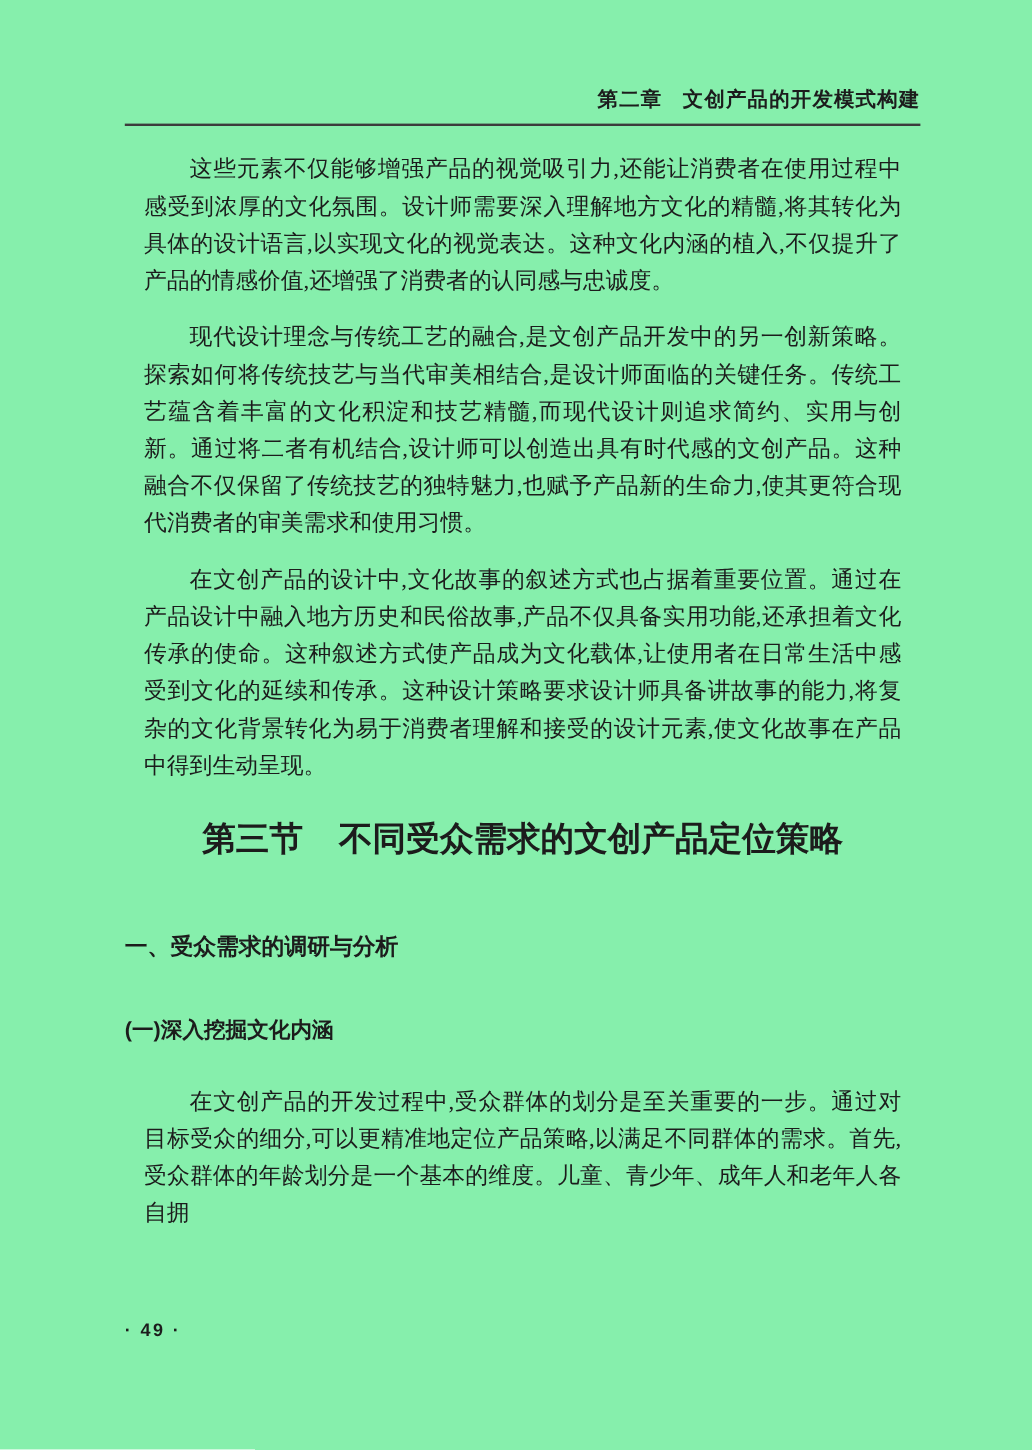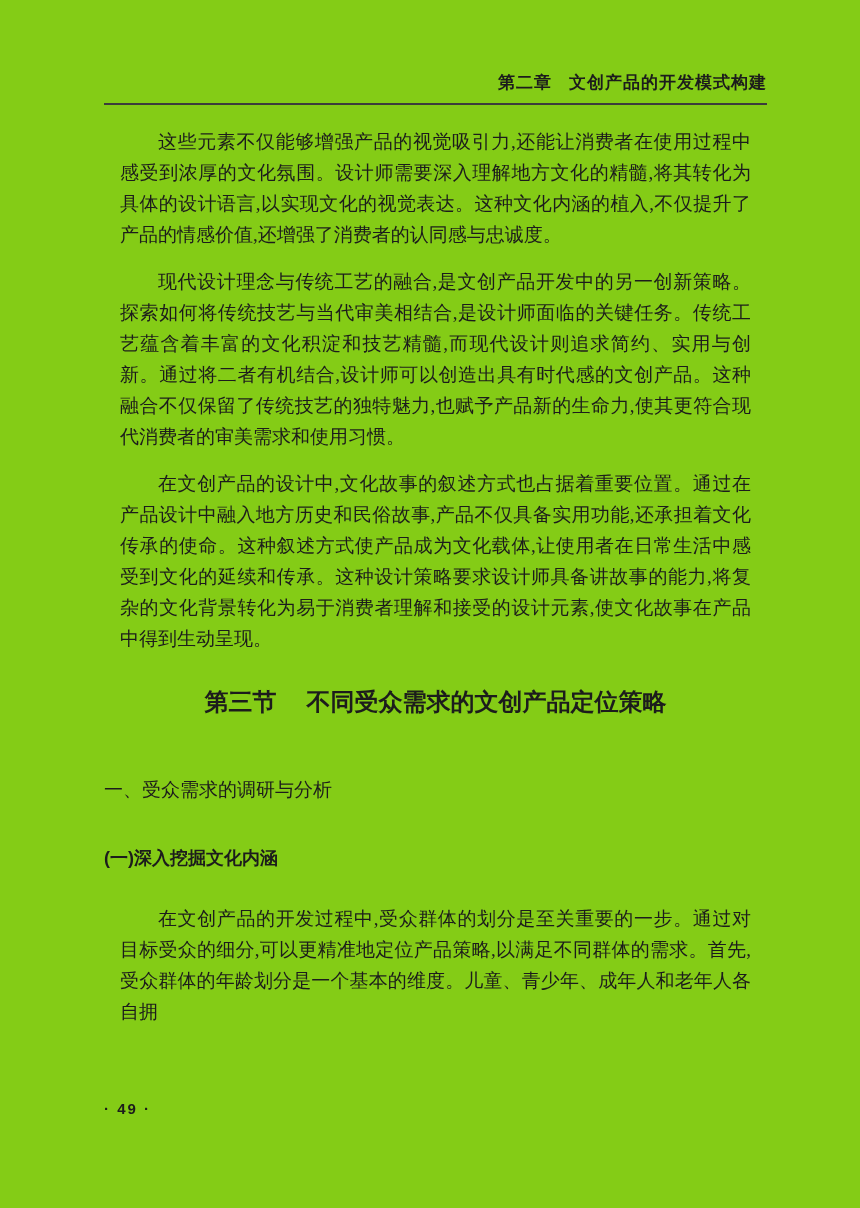--- a/index.html
+++ b/index.html
@@ -1,20 +1,20 @@
 <!DOCTYPE html>
 <html><head>
 <meta charset="utf-8">
 <style>
   html, body { margin: 0; padding: 0; background: #ffffff; }
   .page {
     position: relative;
     width: 860px;
     height: 1208px;
-    background: #84cc16;
+    background: #86efac;
     color: #1c1c1c;
     overflow: hidden;
   }
   .running-header {
     position: absolute;
     top: 71px;
     left: 104px;
     width: 663px;
     text-align: right;
     font-family: "Liberation Sans", sans-serif;
@@ -41,35 +41,35 @@
     font-size: 19px;
     line-height: 31px;
     text-align: justify;
     text-justify: inter-ideograph;
   }
   .content p {
     margin: 16px;
     text-indent: 2em;
   }
   h1.section-heading {
-    font-family: Liberation Serif, serif;
-    font-size: 24px;
+    font-family: Liberation Mono, monospace;
+    font-size: 28px;
     line-height: 36px;
     font-weight: bold;
     text-align: center;
     text-indent: 0;
     margin: 30px 0 0 0;
     white-space: nowrap;
   }
   .section-num-gap { display: inline-block; width: 30px; }
   h2.subsection-heading {
     font-family: "Liberation Sans", sans-serif;
     font-size: 19px;
     line-height: 26px;
-    font-weight: normal;
+    font-weight: bold;
     text-indent: 0;
     margin: 57px 0 0 0;
   }
   h3.subsubsection-heading {
     font-family: "Liberation Sans", sans-serif;
     font-size: 18px;
     line-height: 24px;
     font-weight: bold;
     text-indent: 0;
     margin: 43px 0 0 0;

